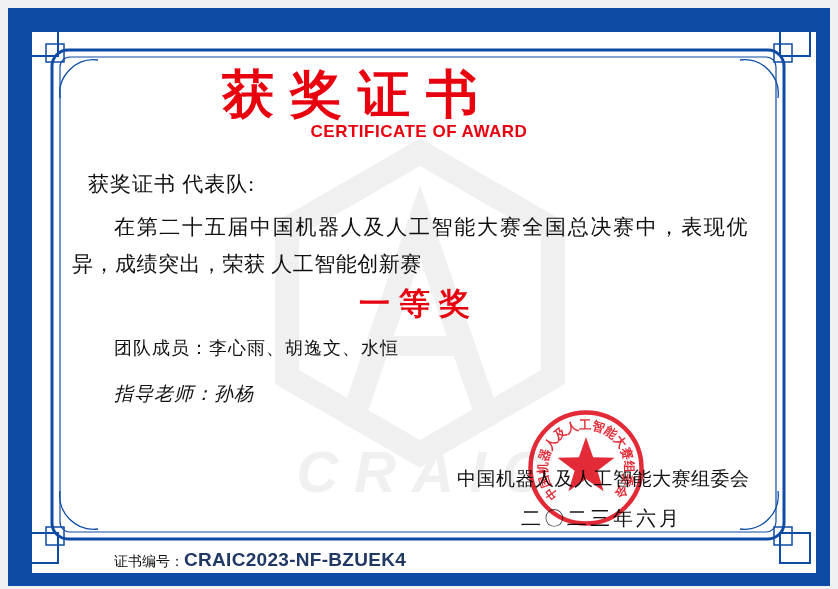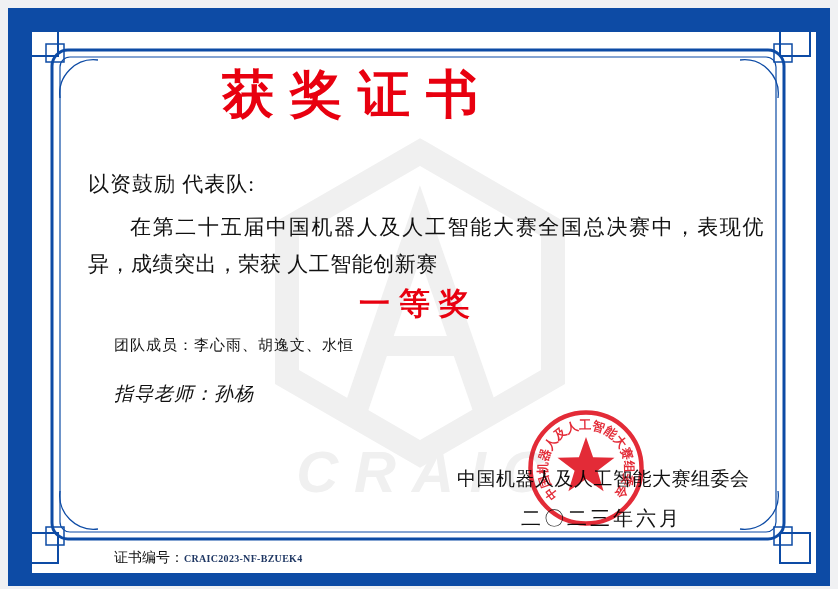--- a/index.html
+++ b/index.html
@@ -26,36 +26,36 @@
     font-weight:bold;font-size:52px;letter-spacing:16px;padding-left:16px;
     box-sizing:border-box;color:#e8000f;
   }
   .subtitle{
     left:0;top:122px;width:838px;text-align:center;
     font-family:"Liberation Sans","DejaVu Sans",sans-serif;
     font-weight:bold;font-size:17px;letter-spacing:0.5px;color:#e8000f;
   }
   .recipient{left:88px;top:170px;font-size:21px;letter-spacing:1px;}
   .body-par{
-    left:88px;top:209px;width:676px;font-size:21px;line-height:37px;
+    left:72px;top:209px;width:676px;font-size:21px;line-height:37px;
     text-indent:2em;white-space:normal;letter-spacing:0.5px;text-align:justify;
   }
   .award{
     left:0;top:283px;width:838px;text-align:center;
     font-weight:bold;font-size:31px;letter-spacing:9px;color:#e8000f;
   }
-  .team{left:114px;top:336px;font-size:15px;letter-spacing:1px;}
+  .team{left:114px;top:336px;font-size:18px;letter-spacing:1px;}
   .advisor{left:114px;top:381px;font-size:19px;letter-spacing:1px;font-style:italic;}
   .closing{left:114px;top:425px;font-size:19px;letter-spacing:1px;}
   .issuer{left:457px;top:466px;font-size:19px;letter-spacing:0.5px;}
   .date{left:521px;top:505px;font-size:20px;letter-spacing:3px;}
   .certno{left:114px;top:549px;font-size:14px;}
   .certno .code{
-    font-family:Liberation Serif, serif;
-    font-weight:bold;font-size:10px;color:#203864;letter-spacing:0.3px;margin-top:12px;
+    font-family:Liberation Sans, sans-serif;
+    font-weight:bold;font-size:19px;color:#203864;letter-spacing:0.3px;margin-top:12px;
   }
   .wm-text{
     font-family:"Liberation Sans","DejaVu Sans",sans-serif;
     font-weight:bold;font-style:italic;
   }
   .z-wm{z-index:1;} .z-decor{z-index:2;} .txt{z-index:3;} .z-stamp{z-index:4;}
 </style>
 </head>
 <body>
 
@@ -84,21 +84,22 @@
     </defs>
     <rect x="52" y="50" width="732" height="489" rx="16" fill="none" stroke="#0d4ba5" stroke-width="3"></rect>
     <rect x="60" y="57" width="716" height="475" rx="10" fill="none" stroke="#0d4ba5" stroke-width="1.2"></rect>
     <use href="#corner"></use>
     <use href="#corner" transform="translate(838,0) scale(-1,1)"></use>
     <use href="#corner" transform="translate(0,589) scale(1,-1)"></use>
     <use href="#corner" transform="translate(838,589) scale(-1,-1)"></use>
   </svg>
 
   <div class="txt title">获奖证书</div>
-  <div class="txt recipient">以资鼓励 代表队:</div>
+  <div class="txt subtitle">CERTIFICATE OF AWARD</div>
+  <div class="txt recipient">获奖证书 代表队:</div>
   <div class="txt body-par">在第二十五届中国机器人及人工智能大赛全国总决赛中，表现优异，成绩突出，荣获 人工智能创新赛</div>
   <div class="txt award">一等奖</div>
 
   <div class="txt team"><span>团队成员：</span><span>李心雨、胡逸文、水恒</span></div>
 
   <div class="txt advisor"><span>指导老师：</span><span>孙杨</span></div>
 
   <div class="txt issuer">中国机器人及人工智能大赛组委会</div>
   <div class="txt date">二〇二三年六月</div>
 

